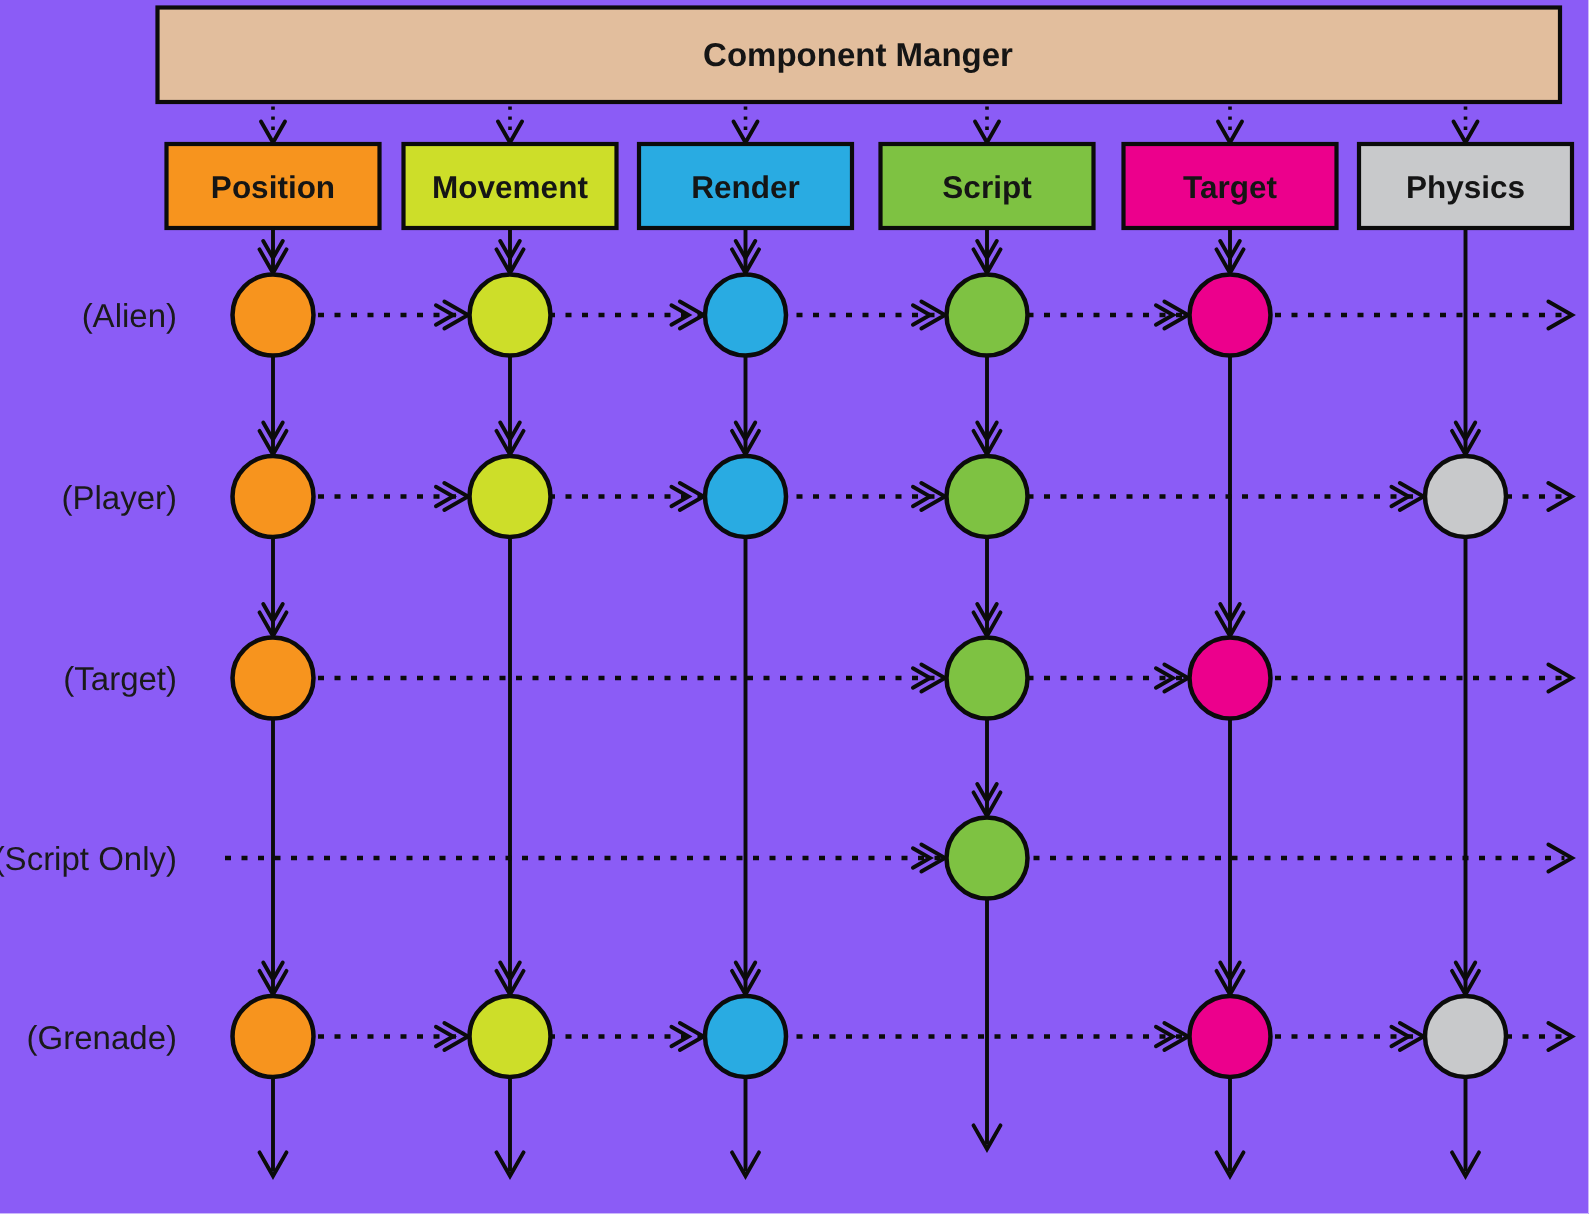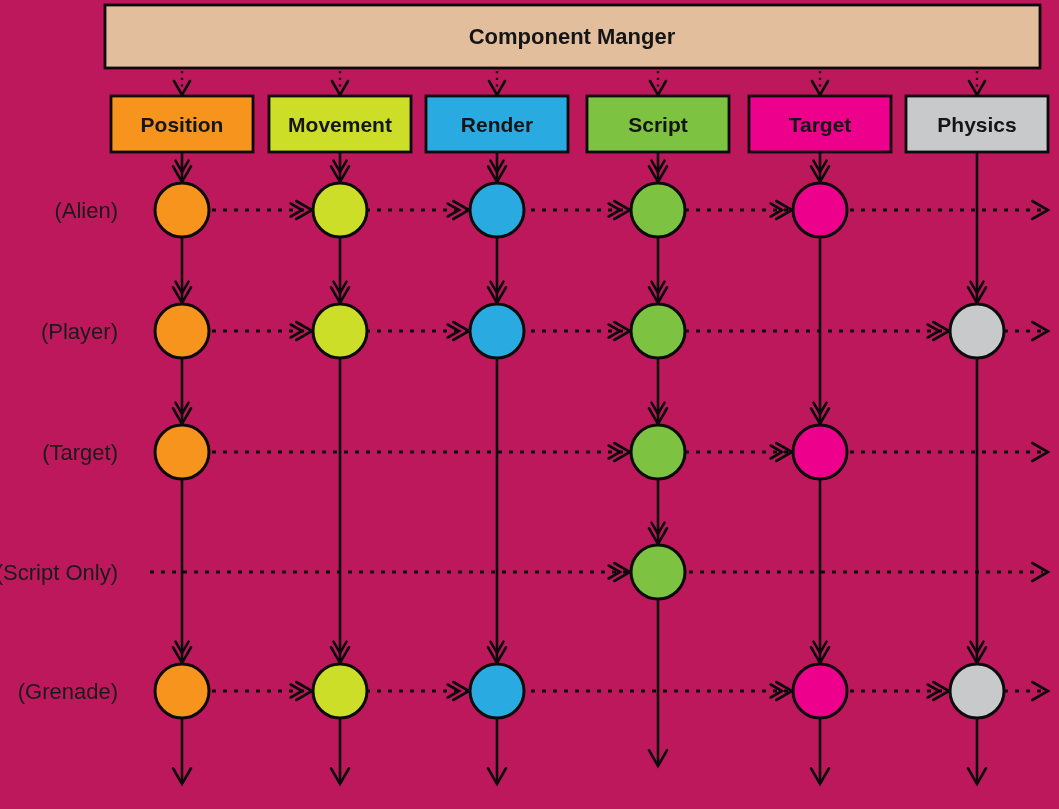--- a/index.html
+++ b/index.html
@@ -1,16 +1,16 @@
 <!DOCTYPE html>
 <html><head>
 <meta charset="utf-8">
 <style>
   html,body{margin:0;padding:0;background:#fff;}
-  .stage{position:relative;width:1059px;height:809px;background:#be185d;overflow:hidden;
+  .stage{position:relative;width:1059px;height:809px;background:#8b5cf6;overflow:hidden;
          font-family:"Liberation Sans",sans-serif;}
   svg text{font-family:"Liberation Sans",sans-serif;}
   .ln{stroke:#0b0b0b;stroke-width:2.6;}
   .dash{stroke:#0b0b0b;stroke-width:3;stroke-dasharray:4 7;}
   .dot{stroke:#0b0b0b;stroke-width:2.4;stroke-dasharray:2.2 4.5;}
   .arrow{fill:none;stroke:#0b0b0b;stroke-width:2.6;stroke-linecap:round;stroke-linejoin:miter;}
   .box{stroke:#0b0b0b;stroke-width:2.8;}
   .node{stroke:#0b0b0b;stroke-width:3;}
   .hdr{font-size:21px;font-weight:600;fill:#151515;}
   .rowlbl{font-size:22px;fill:#1a1a1a;}

